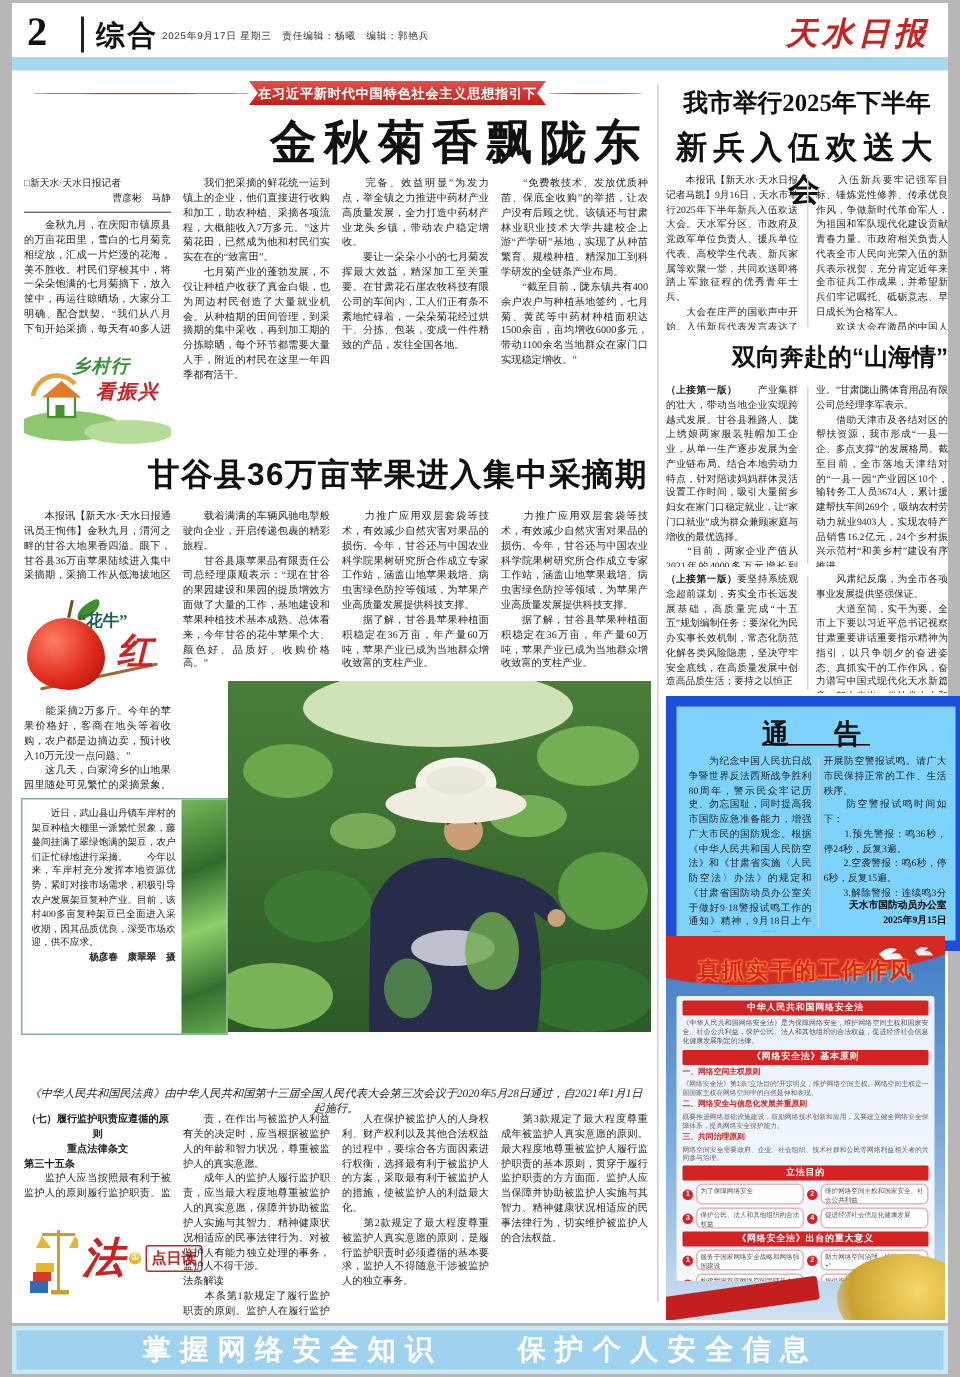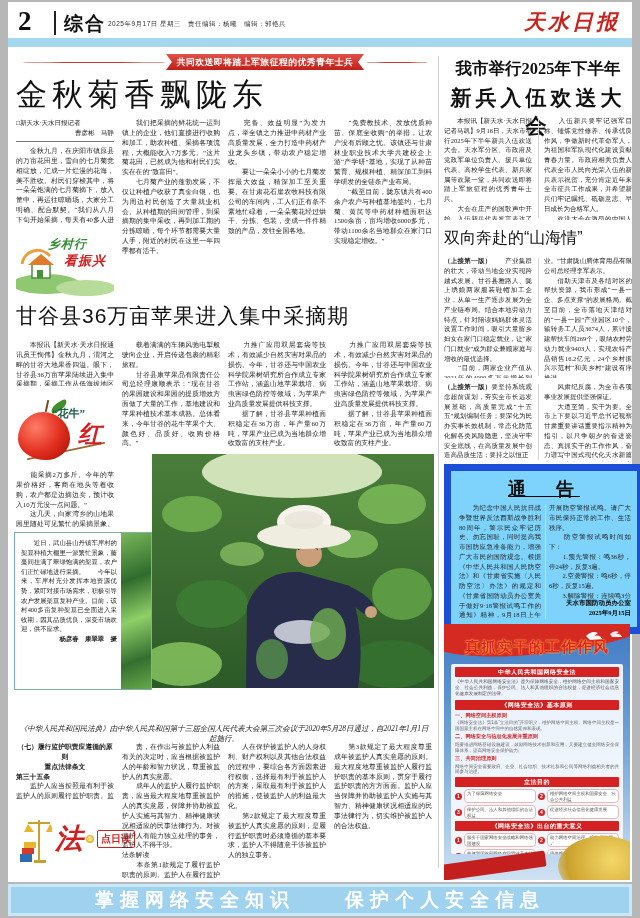--- a/index.html
+++ b/index.html
@@ -3,21 +3,21 @@
 <meta charset="utf-8">
 <style>
   html,body{margin:0;padding:0;width:640px;height:918px;overflow:hidden;background:#b7b7b7;}
   .page{position:absolute;left:8px;top:2px;width:624px;height:880px;background:#ffffff;}
   .abs{position:absolute;}
   .tcol{position:absolute;font:6.8px/1.45 "Liberation Serif",serif;text-align:justify;color:#1e1e1e;
         white-space:pre-wrap;overflow:hidden;}
   .tcol-r{position:absolute;font:6.5px/1.5 "Liberation Serif",serif;text-align:justify;color:#1e1e1e;
         white-space:pre-wrap;overflow:hidden;}
   .colrule{position:absolute;width:1px;background:#d5d5d5;}
-  .h-sans{font-family:"Liberation Sans",sans-serif;font-weight:normal;color:#111;text-align:left;}
+  .h-sans{font-family:"Liberation Sans",sans-serif;font-weight:bold;color:#111;text-align:right;}
   .h-serif{font-family:"Liberation Serif",serif;font-weight:bold;color:#111;text-align:center;}
   .pagenum{font:bold 27px "Liberation Serif",serif;color:#111;}
   .section{font:bold 19px "Liberation Sans",sans-serif;color:#111;letter-spacing:2px;}
   .dateline{font:6.5px "Liberation Sans",sans-serif;color:#333;letter-spacing:.5px;}
   .masthead{font:bold italic 21px "Liberation Serif",serif;color:#c8231e;letter-spacing:3px;}
   .bluebar{background:#a5d7ee;}
   .ribbon{background:linear-gradient(#e0524a,#bf1f17);color:#fff;font:bold 8.8px/16px "Liberation Sans",sans-serif;
           text-align:center;letter-spacing:.5px;clip-path:polygon(0 0,100% 0,97% 50%,100% 100%,0 100%,3% 50%);}
   .ribline{height:0;border-top:1.6px solid #c8362c;border-radius:50%;}
   .byline{font:6.5px/1.5 "Liberation Serif",serif;color:#222;border-bottom:1px solid #777;padding-bottom:3px;}
@@ -81,21 +81,21 @@
   <div class="abs" style="left:46px;top:9px;width:2px;height:24px;background:#222;"></div>
   <div class="abs section" style="left:56px;top:9px;">综合</div>
   <div class="abs dateline" style="left:100px;top:18px;">2025年9月17日 星期三　责任编辑：杨曦　编辑：郭艳兵</div>
   <div class="abs masthead" style="right:12px;top:6px;">天水日报</div>
   <div class="abs bluebar" style="left:0;top:36px;width:624px;height:9px;"></div>
 
   <div class="abs" style="left:430px;top:54px;width:1px;height:812px;background:#cfcfcf;"></div>
 
   <div class="abs ribline" style="left:14px;top:60px;width:144px;"></div>
   <div class="abs ribline" style="left:358px;top:60px;width:62px;"></div>
-  <div class="abs ribbon" style="left:158px;top:52px;width:198px;height:16px;">共同欢送即将踏上军旅征程的优秀青年士兵</div>
+  <div class="abs ribbon" style="left:158px;top:52px;width:198px;height:16px;">在习近平新时代中国特色社会主义思想指引下</div>
 
   <div class="abs h-sans" style="left:8px;top:72px;width:416px;font-size:31px;letter-spacing:5px;">金秋菊香飘陇东</div>
   <div class="abs byline" style="left:8px;top:116px;width:98px;"><span>□新天水·天水日报记者</span><span class="nm">曹彦彬　马静</span></div>
   <div class="tcol" style="left:8px;top:144px;width:98px;height:80px;">　　金秋九月，在庆阳市镇原县的万亩花田里，雪白的七月菊竞相绽放，汇成一片烂漫的花海，美不胜收。村民们穿梭其中，将一朵朵饱满的七月菊摘下，放入筐中，再运往晾晒场，大家分工明确、配合默契。“我们从八月下旬开始采摘，每天有40多人进行采摘，还能忙上一个月。</div>
 
   <div class="abs rurwrap" style="left:8px;top:226px;width:98px;height:70px;">
     <svg width="98" height="70">
       <ellipse cx="30" cy="56" rx="34" ry="10" fill="#8fc870"></ellipse>
       <ellipse cx="70" cy="60" rx="30" ry="8" fill="#b7dc9a"></ellipse>
       <path d="M6 36 A16 16 0 0 1 34 28" fill="none" stroke="#e8a03c" stroke-width="3"></path>

